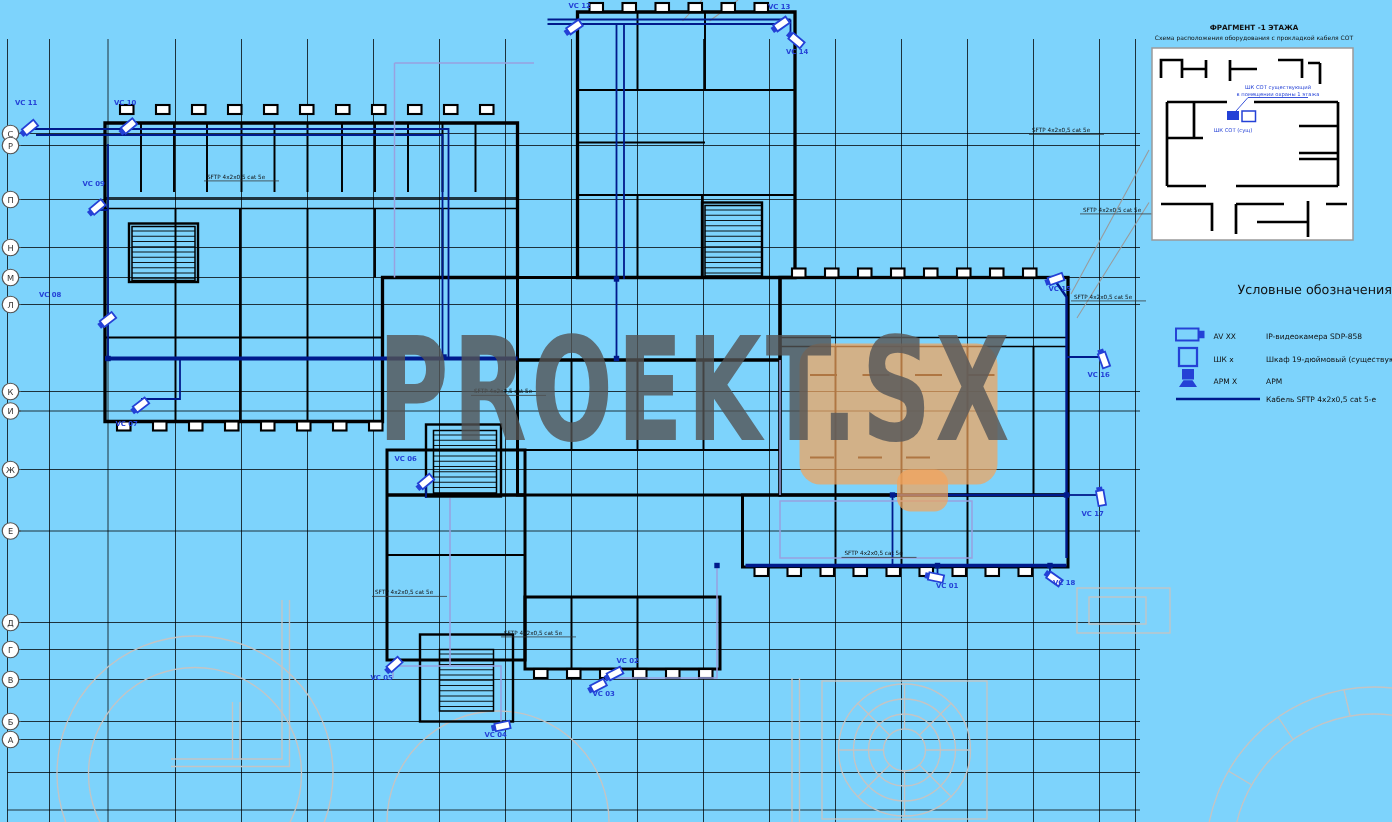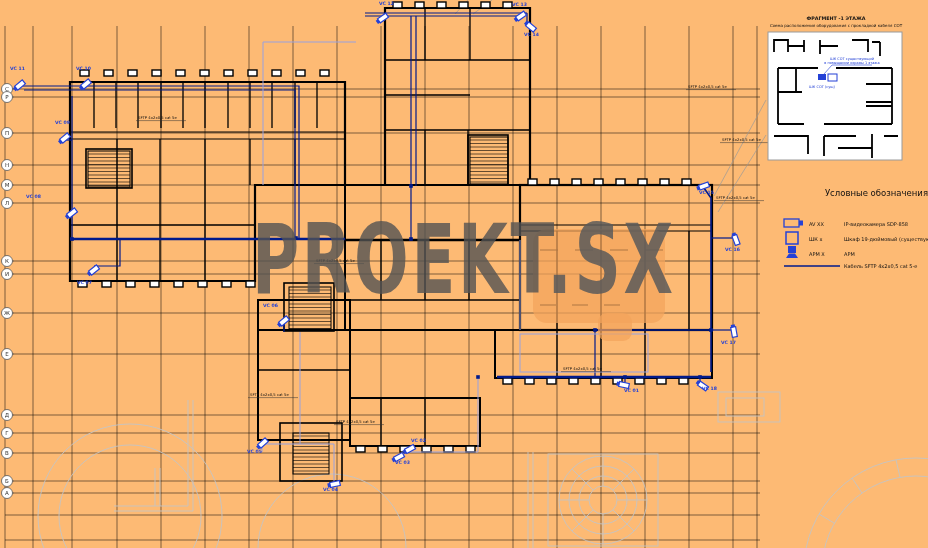--- a/index.html
+++ b/index.html
@@ -1,16 +1,16 @@
 <!DOCTYPE html>
 <html><head>
 <meta charset="utf-8">
 <style>
   html,body{margin:0;padding:0;background:#fff;}
-  .canvas{position:relative;width:928px;height:548px;background:#fdba74;overflow:hidden;
+  .canvas{position:relative;width:928px;height:548px;background:#7dd3fc;overflow:hidden;
           font-family:"DejaVu Sans",sans-serif;}
   svg text{font-family:"DejaVu Sans",sans-serif;}
   .plan-svg{position:absolute;left:0;top:0;}
   .watermark{position:absolute;left:252px;top:212px;font-size:96px;font-weight:bold;
              letter-spacing:4px;line-height:1;color:rgba(82,82,82,0.80);
              transform:scaleX(0.67);transform-origin:0 0;white-space:nowrap;
              pointer-events:none;}
   .watermark .sx{color:rgba(90,90,90,0.85);}
 </style>
 </head>

